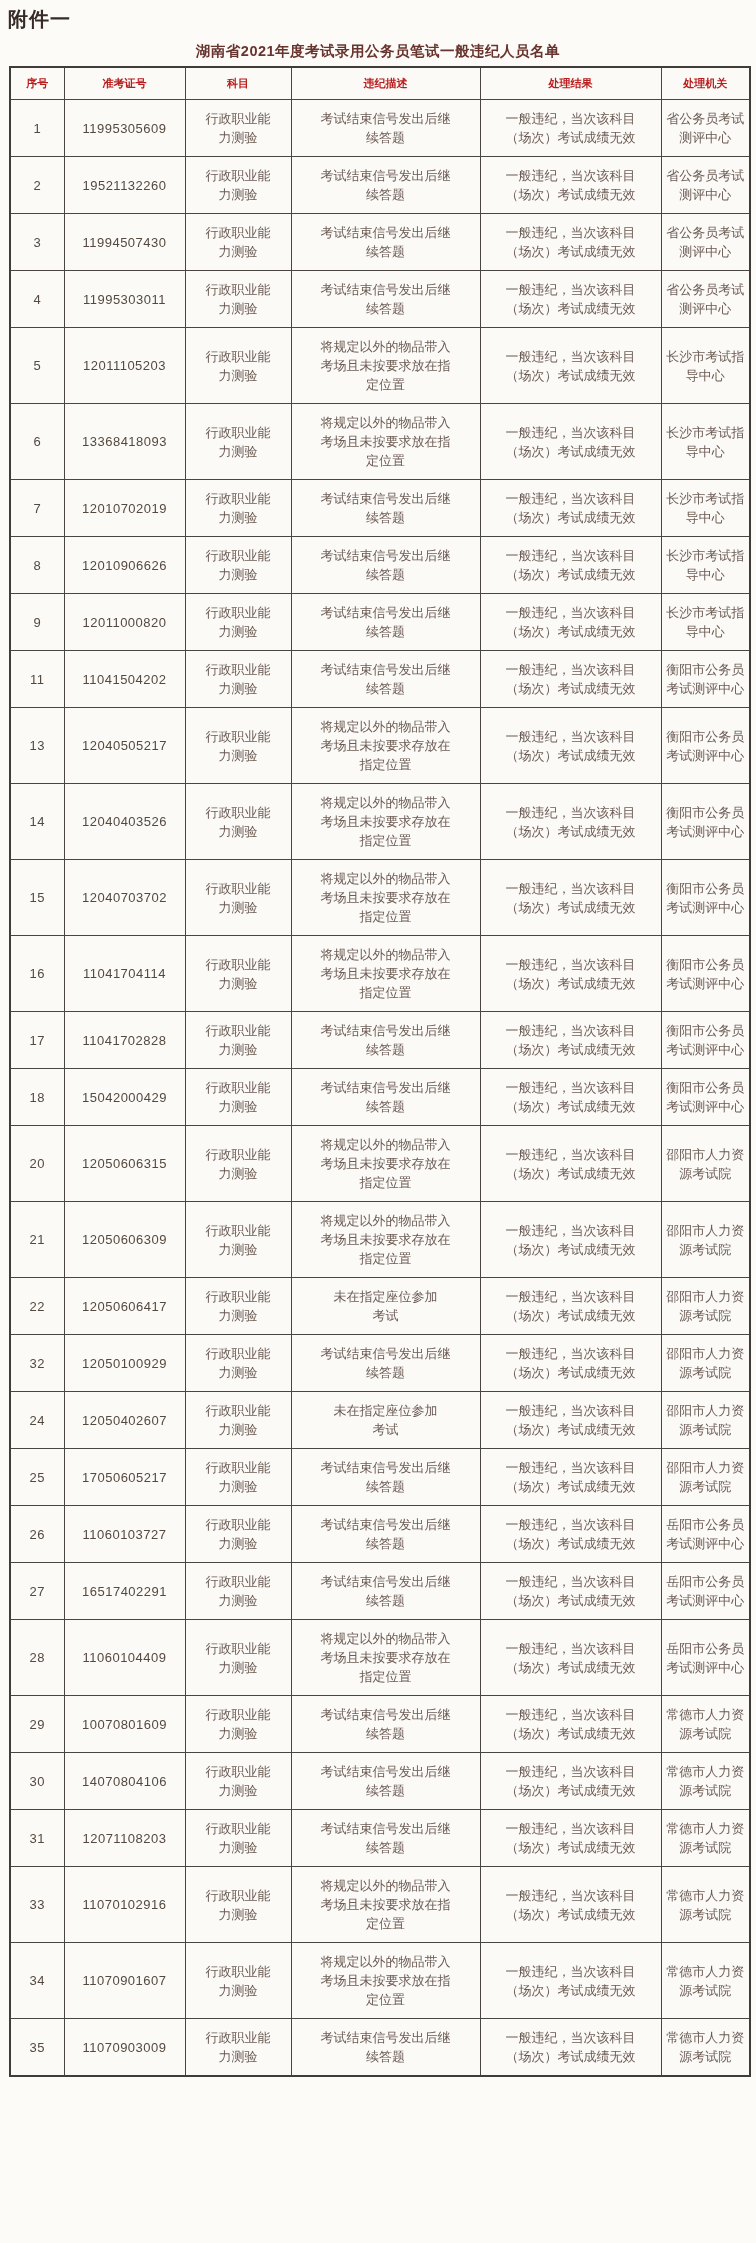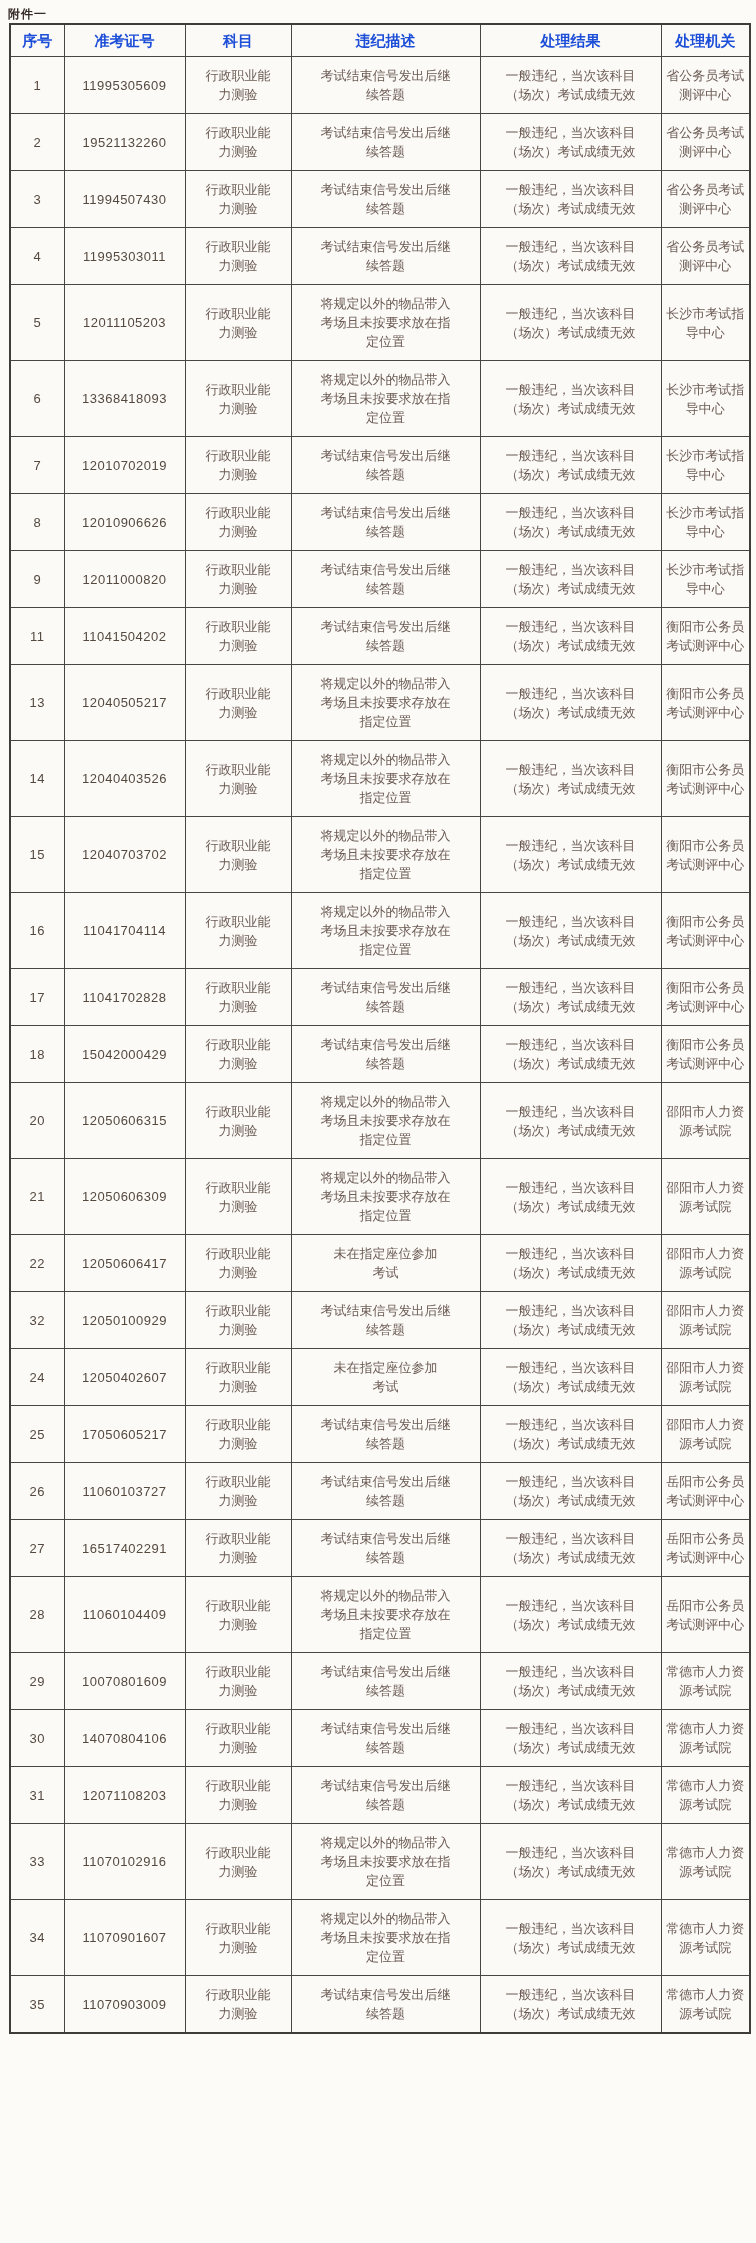--- a/index.html
+++ b/index.html
@@ -9,21 +9,21 @@
     font-family: "Liberation Sans", sans-serif;
   }
   .page {
     width: 756px;
     min-height: 2243px;
     background: #fcfbf8;
     box-sizing: border-box;
     padding-top: 4px;
   }
   .attachment {
-    font-size: 12px;
+    font-size: 20px;
     font-weight: bold;
     color: #362b26;
     padding: 2px 12px 0 8px;
     letter-spacing: 1px;
   }
   .doc-title {
     text-align: center;
     font-size: 14.5px;
     font-weight: bold;
     color: #68342e;
@@ -39,22 +39,22 @@
     background: #fbfaf7;
   }
   th, td {
     border: 1.4px solid #4a4540;
     text-align: center;
     vertical-align: middle;
     white-space: pre-line;
     overflow: hidden;
   }
   th {
-    color: #1d4ed8;
-    font-size: 15px;
+    color: #b91c1c;
+    font-size: 11px;
     font-weight: bold;
     padding: 6px 2px;
     line-height: 19px;
   }
   td {
     color: #6c5b54;
     font-size: 13px;
     line-height: 19px;
     padding: 9px 2px;
   }
@@ -65,20 +65,21 @@
   col.c-desc   { width: 189px; }
   col.c-result { width: 181px; }
   col.c-agency { width: 89px; }
 </style>
 </head>
 <body>
 
 <div class="page">
   <div class="attachment">附件一</div>
 
+  <div class="doc-title">湖南省2021年度考试录用公务员笔试一般违纪人员名单</div>
 
   <table class="violation-table">
     <colgroup>
       <col class="c-index">
       <col class="c-ticket">
       <col class="c-subject">
       <col class="c-desc">
       <col class="c-result">
       <col class="c-agency">
     </colgroup>

